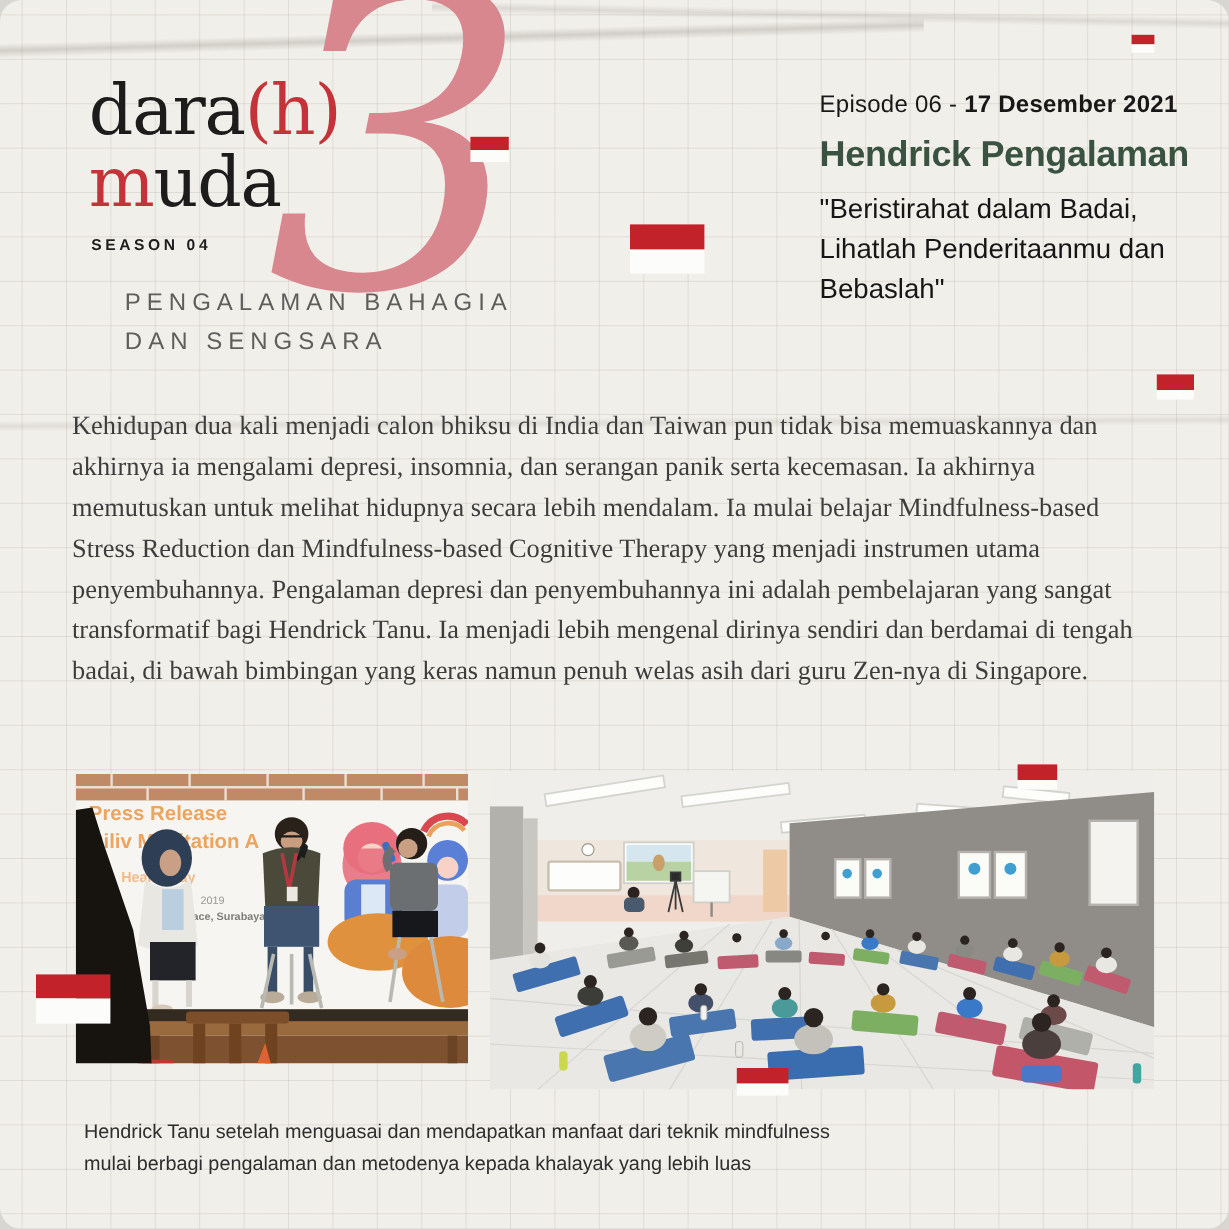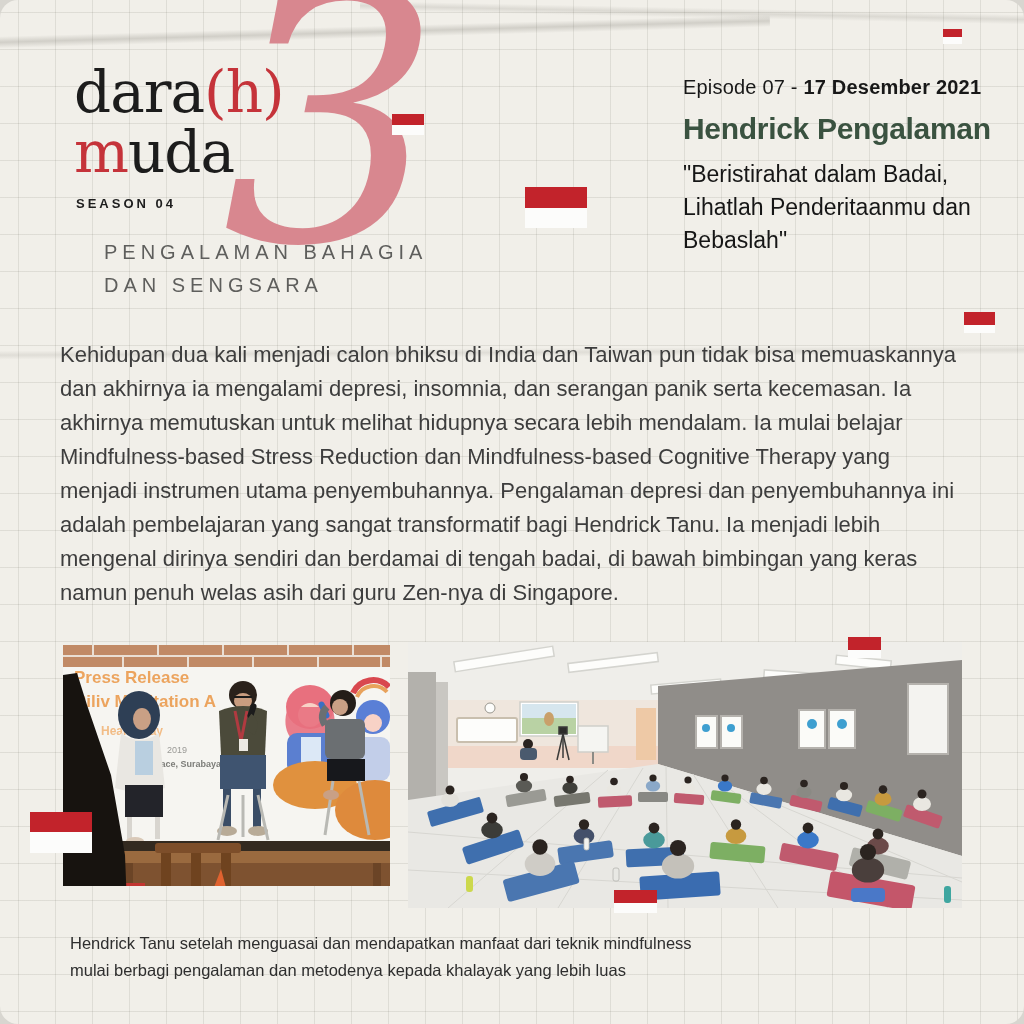--- a/index.html
+++ b/index.html
@@ -39,21 +39,21 @@
 
   
   .ep-head{position:absolute;left:683px;top:76px;width:330px;color:#181818;}
   .ep-line{font-size:20px;letter-spacing:0.2px;}
   .ep-line b{font-weight:bold;text-align:right;}
   .guest{margin-top:13px;font-size:30px;font-weight:bold;color:#3a5240;letter-spacing:-0.3px;white-space:nowrap;}
   .quote{margin-top:12px;width:292px;font-size:23px;font-weight:500;line-height:33px;color:#161616;}
 
   
   .article{position:absolute;left:60px;top:338px;width:910px;
-    font-family:Liberation Sans, sans-serif;font-size:22px;line-height:34px;color:#3d3d3d;}
+    font-family:Liberation Serif, serif;font-size:22px;line-height:34px;color:#3d3d3d;}
 
   
   .photo{position:absolute;overflow:hidden;}
   .photo svg{display:block;}
   .photo-left{left:63px;top:645px;width:327px;height:241px;}
   .photo-right{left:408px;top:642px;width:554px;height:266px;}
 
   .caption{position:absolute;left:70px;top:930px;width:648px;
     font-size:16.5px;line-height:27px;color:#2e2e2e;}
 </style>
@@ -100,21 +100,21 @@
   <div class="flag" style="left:848px;top:637px;width:33px;z-index:5;">
       <div class="r" style="height:13px"></div>
       <div class="w" style="height:8px"></div>
     </div>
   <div class="flag" style="left:614px;top:890px;width:43px;z-index:5;">
       <div class="r" style="height:13px"></div>
       <div class="w" style="height:10px"></div>
     </div>
 
   <div class="ep-head">
-    <div class="ep-line"><span>Episode 07 - </span><b>17 Desember 2021</b></div>
+    <div class="ep-line"><span>Episode 06 - </span><b>17 Desember 2021</b></div>
     <div class="guest">Hendrick Pengalaman</div>
     <div class="quote">"Beristirahat dalam Badai, Lihatlah Penderitaanmu dan Bebaslah"</div>
   </div>
 
   <div class="article">Kehidupan dua kali menjadi calon bhiksu di India dan Taiwan pun tidak bisa memuaskannya dan akhirnya ia mengalami depresi, insomnia, dan serangan panik serta kecemasan. Ia akhirnya memutuskan untuk melihat hidupnya secara lebih mendalam. Ia mulai belajar Mindfulness-based Stress Reduction dan Mindfulness-based Cognitive Therapy yang menjadi instrumen utama penyembuhannya. Pengalaman depresi dan penyembuhannya ini adalah pembelajaran yang sangat transformatif bagi Hendrick Tanu. Ia menjadi lebih mengenal dirinya sendiri dan berdamai di tengah badai, di bawah bimbingan yang keras namun penuh welas asih dari guru Zen-nya di Singapore.</div>
 
   <div class="photo photo-left">
     <svg width="327" height="261" viewBox="0 0 327 261">
       <rect x="0" y="0" width="327" height="261" fill="#f6f5f1"></rect>
 

